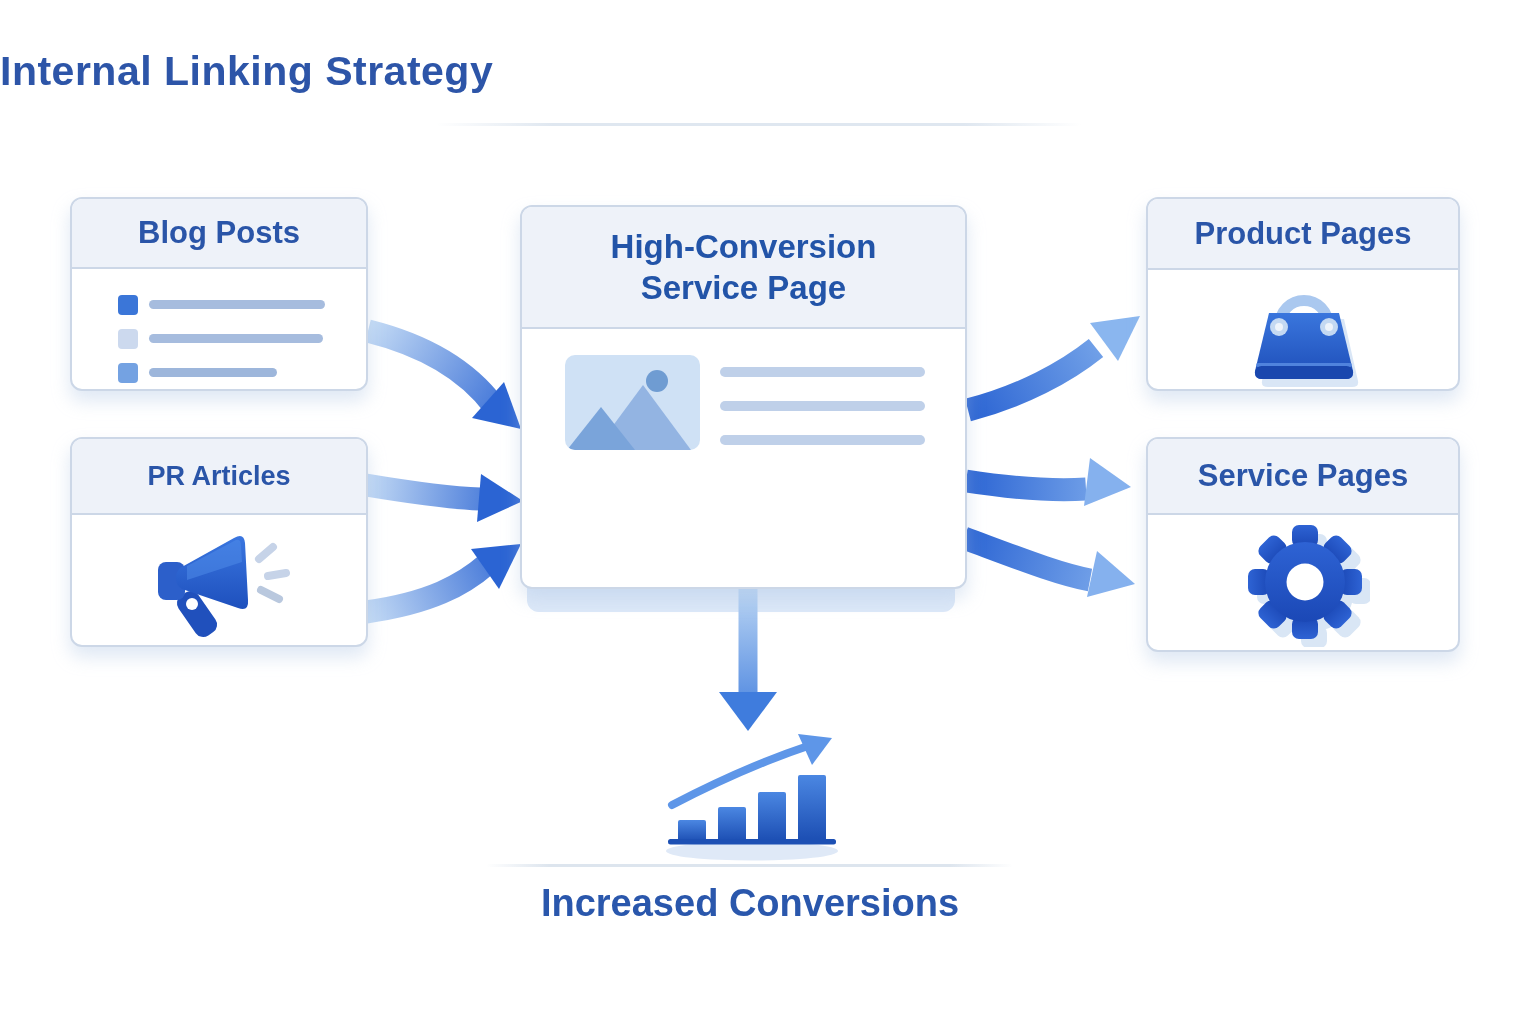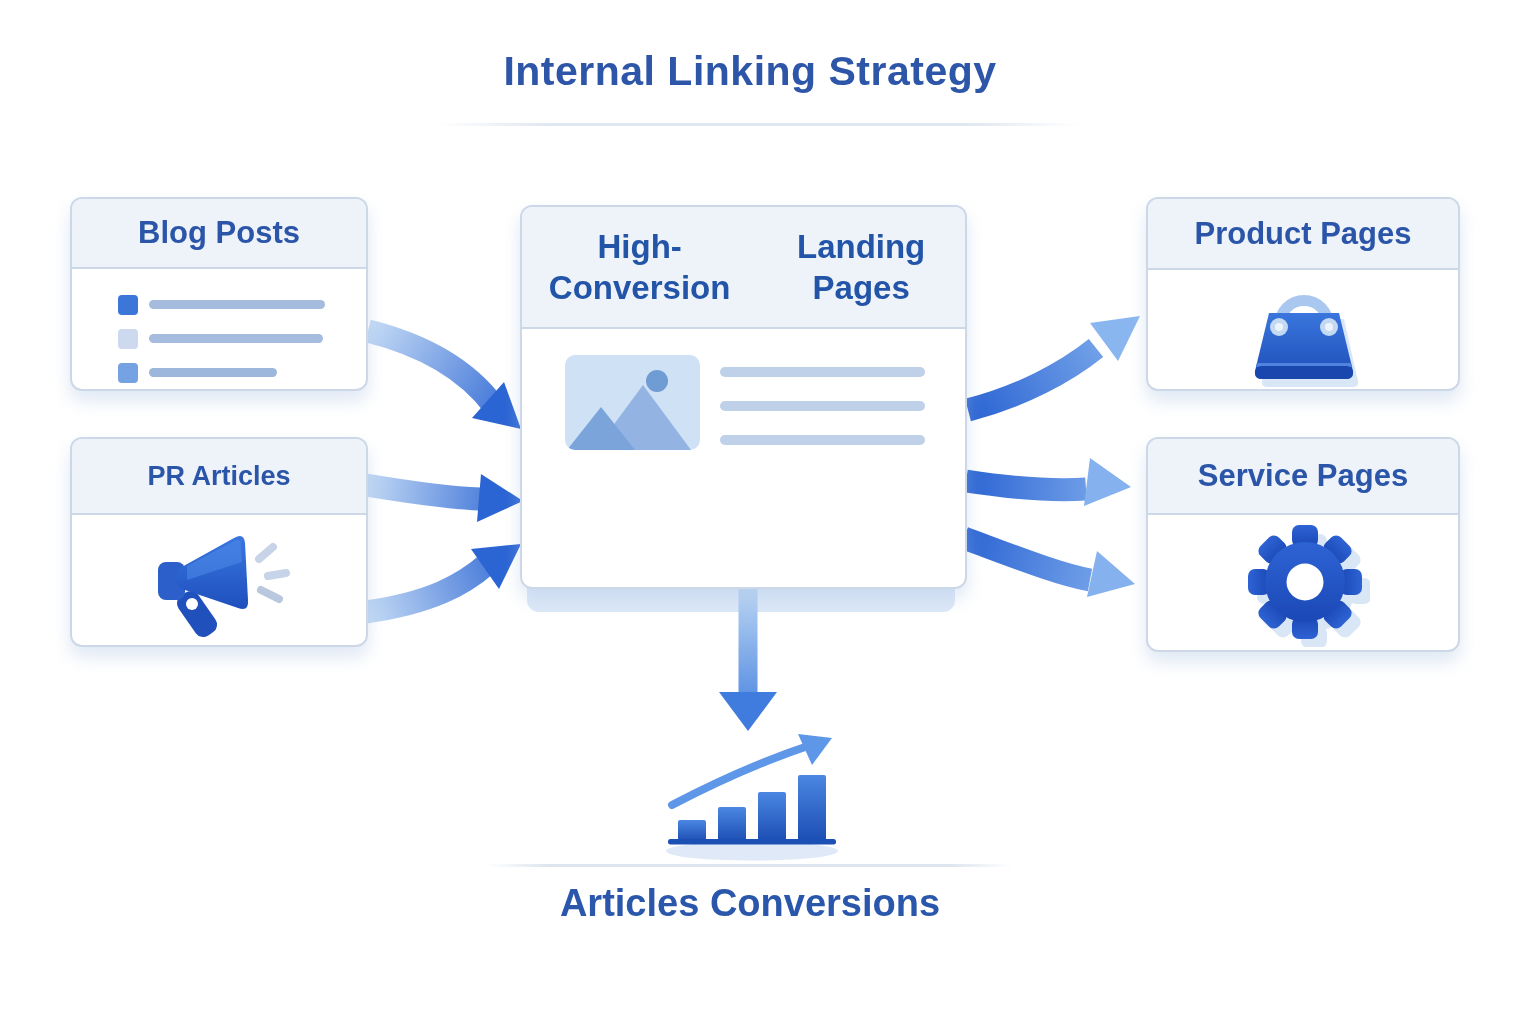--- a/index.html
+++ b/index.html
@@ -1,21 +1,21 @@
 <!DOCTYPE html>
 <html><head>
 <meta charset="utf-8">
 <style>
   html,body{margin:0;padding:0;background:#ffffff;}
   body{font-family:"Liberation Sans","DejaVu Sans",sans-serif;}
   .canvas{position:relative;width:1536px;height:1024px;background:#ffffff;overflow:hidden;}
   .abs{position:absolute;}
 
   
-  .title{top:48px;left:0;width:1500px;text-align:center;font-size:41px;font-weight:bold;
+  .title{top:48px;left:0;width:1500px;text-align:left;font-size:41px;font-weight:bold;
          color:#2d55a8;letter-spacing:.5px;}
   .title-divider{top:123px;left:436px;width:645px;height:3px;border-radius:2px;
          background:linear-gradient(90deg,rgba(223,231,240,0) 0%,#dfe7f0 18%,#dfe7f0 82%,rgba(223,231,240,0) 100%);}
 
   
   .node{background:#ffffff;border:2px solid #ccd7e7;border-radius:12px;
         box-shadow:0 10px 18px rgba(175,197,227,.40);z-index:3;}
   .node-header{position:absolute;left:0;right:0;top:0;background:#eef2f9;
         border-bottom:2px solid #ccd7e7;border-radius:10px 10px 0 0;
         display:flex;align-items:center;justify-content:center;
@@ -27,21 +27,21 @@
   .node-product{left:1146px;top:197px;width:310px;height:190px;}
   .node-product .node-header{height:69px;font-size:31px;}
   .node-service{left:1146px;top:437px;width:310px;height:211px;}
   .node-service .node-header{height:74px;font-size:31px;}
 
   
   .back-panel{left:527px;top:260px;width:428px;height:352px;background:#dce8f8;
         border-radius:12px;z-index:0;}
   .node-hub{left:520px;top:205px;width:443px;height:380px;}
   .node-hub .node-header{height:120px;font-size:33px;line-height:1.25;text-align:center;
-        flex-direction:row;color:#2254a8;}
+        flex-direction:column;color:#2254a8;}
   .img-ph{position:absolute;left:43px;top:148px;width:135px;height:95px;background:#cfe1f5;
         border-radius:10px;overflow:hidden;}
   .hub-line{position:absolute;left:198px;width:205px;height:10px;border-radius:5px;background:#bfd0e9;}
   .cta{position:absolute;left:48px;top:268px;width:352px;height:70px;border-radius:14px;
         background:linear-gradient(180deg,#3b76dc 0%,#2a5cc4 55%,#1d46ad 100%);
         box-shadow:0 9px 0 -1px #d9e6f6;
         display:flex;align-items:center;justify-content:center;
         color:#ffffff;font-weight:bold;font-size:30px;letter-spacing:1.5px;}
 
   
@@ -163,21 +163,21 @@
       <path d="M 45 44 L 92 19 Q 99 15 99 24 L 100 40 L 45 58 Z" fill="#4f8ae8" opacity="0.55"></path>
       <line x1="117" y1="37" x2="131" y2="25" stroke="#c6d3e8" stroke-width="8" stroke-linecap="round"></line>
       <line x1="126" y1="54" x2="144" y2="51" stroke="#c6d3e8" stroke-width="8" stroke-linecap="round"></line>
       <line x1="119" y1="68" x2="137" y2="77" stroke="#b9c8de" stroke-width="8" stroke-linecap="round"></line>
     </svg>
   </div>
 
   <div class="abs node node-hub">
     <div class="node-header">
       <span>High-Conversion</span>
-      <span>Landing Pages</span>
+      <span>Service Page</span>
     </div>
     <div class="img-ph">
       <svg width="135" height="95" viewBox="0 0 135 95">
         <circle cx="92" cy="26" r="11" fill="#6f9cd2"></circle>
         <polygon points="30,95 78,30 126,95" fill="#93b4e2"></polygon>
         <polygon points="2,95 36,52 70,95" fill="#7aa4da"></polygon>
       </svg>
     </div>
     <div class="hub-line" style="top:160px;"></div>
     <div class="hub-line" style="top:194px;"></div>
@@ -261,15 +261,15 @@
         <rect x="138" y="55" width="28" height="67" rx="2" fill="url(#barGrad)"></rect>
       </g>
     <rect x="8" y="119" width="168" height="5.5" rx="2.5" fill="#1d50b4"></rect>
     <g>
       <path d="M 12 85 Q 85 47 148 26" fill="none" stroke="#5e96e8" stroke-width="8" stroke-linecap="round"></path>
       <polygon points="172,18 152,45 138,14" fill="#5e96e8"></polygon>
     </g>
   </svg>
 
   <div class="abs bottom-divider"></div>
-  <div class="abs caption">Articles Conversions</div>
+  <div class="abs caption">Increased Conversions</div>
 
 </div>
 
 </body></html>

